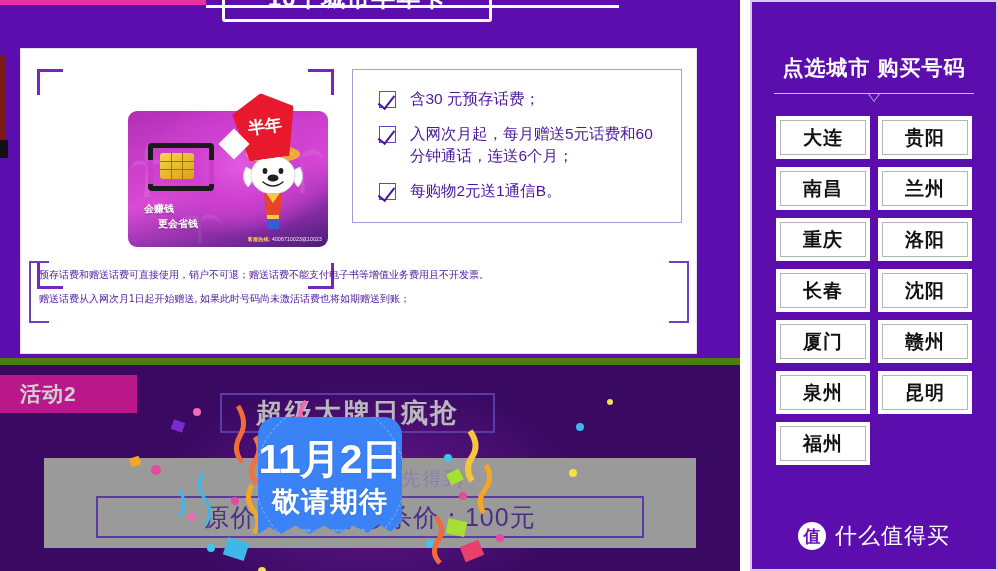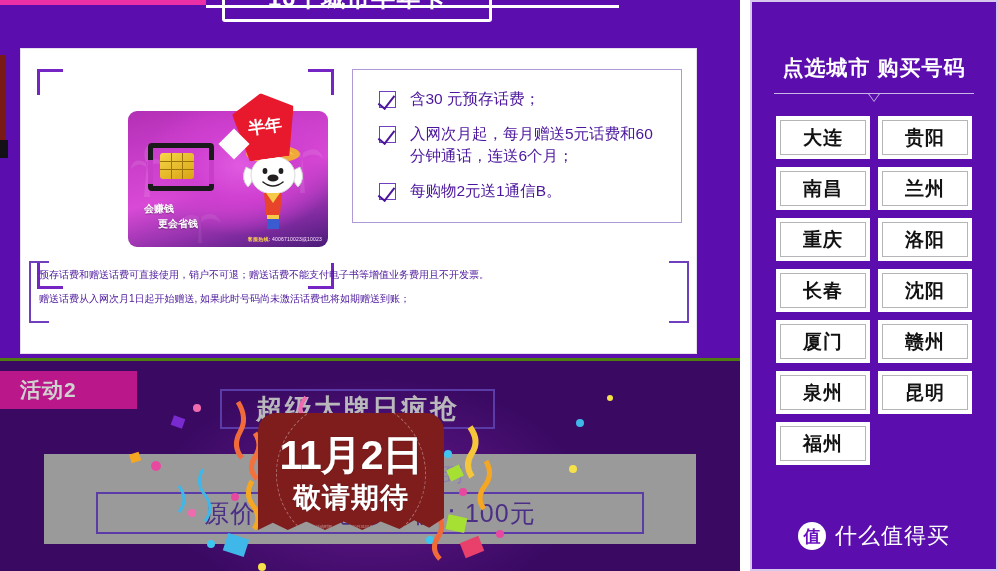--- a/index.html
+++ b/index.html
@@ -147,21 +147,21 @@
   .disclaim .cap3 { position:absolute; bottom:0; right:0; width:18px; height:2px; background:#6f3fbe; }
   .disclaim p {
     color:#4b159c; font-size:10px; line-height: 1.95; padding: 4px 8px 0 8px;
     white-space: nowrap;
   }
 
   
   .act2 {
     position:absolute; left:0; top:358px; width:740px; height:213px;
     background:#3a0a63; overflow:hidden;
-    border-top: 3px solid #4d7c0f;
+    border-top: 7px solid #4d7c0f;
     padding-left: 7px;
   }
   .act2-confetti-bg {
     position:absolute; inset:0;
     background:
       radial-gradient(ellipse 300px 160px at 50% 62%, rgba(150,40,190,.45), rgba(58,10,99,0) 70%);
   }
   .act2-tag {
     position:absolute; left:0; top:10px; width:137px; height:38px;
     background:#b9178a;
@@ -190,22 +190,22 @@
     position:absolute; left:52px; top:38px; width:548px; height:42px;
     border:2px solid #5b3ba8;
     display:flex; align-items:center; justify-content:center;
   }
   .price-box span {
     color:#4b2e86; font-size:25px; letter-spacing:1px; white-space:nowrap;
   }
 
   
   .sticker {
-    position:absolute; left:258px; top:410px; width:186px; height:122px; z-index:8;
-    background:#7f1d1d;
+    position:absolute; left:258px; top:410px; width:144px; height:122px; z-index:8;
+    background:#3b82f6;
     border-radius: 18px 18px 0 0;
     clip-path: polygon(0 0, 100% 0, 100% 86%, 92% 94%, 84% 88%, 76% 95%, 66% 89%, 56% 96%,
                        46% 89%, 36% 96%, 26% 89%, 16% 96%, 8% 90%, 0 96%);
     display:flex; flex-direction:column; align-items:center; justify-content:flex-start;
   }
   .sticker-ring {
     position:absolute; left:50%; top:50%; transform:translate(-50%,-50%);
     width:150px; height:150px; border:1px dashed rgba(255,255,255,.35); border-radius:50%;
   }
   .sticker .date {

